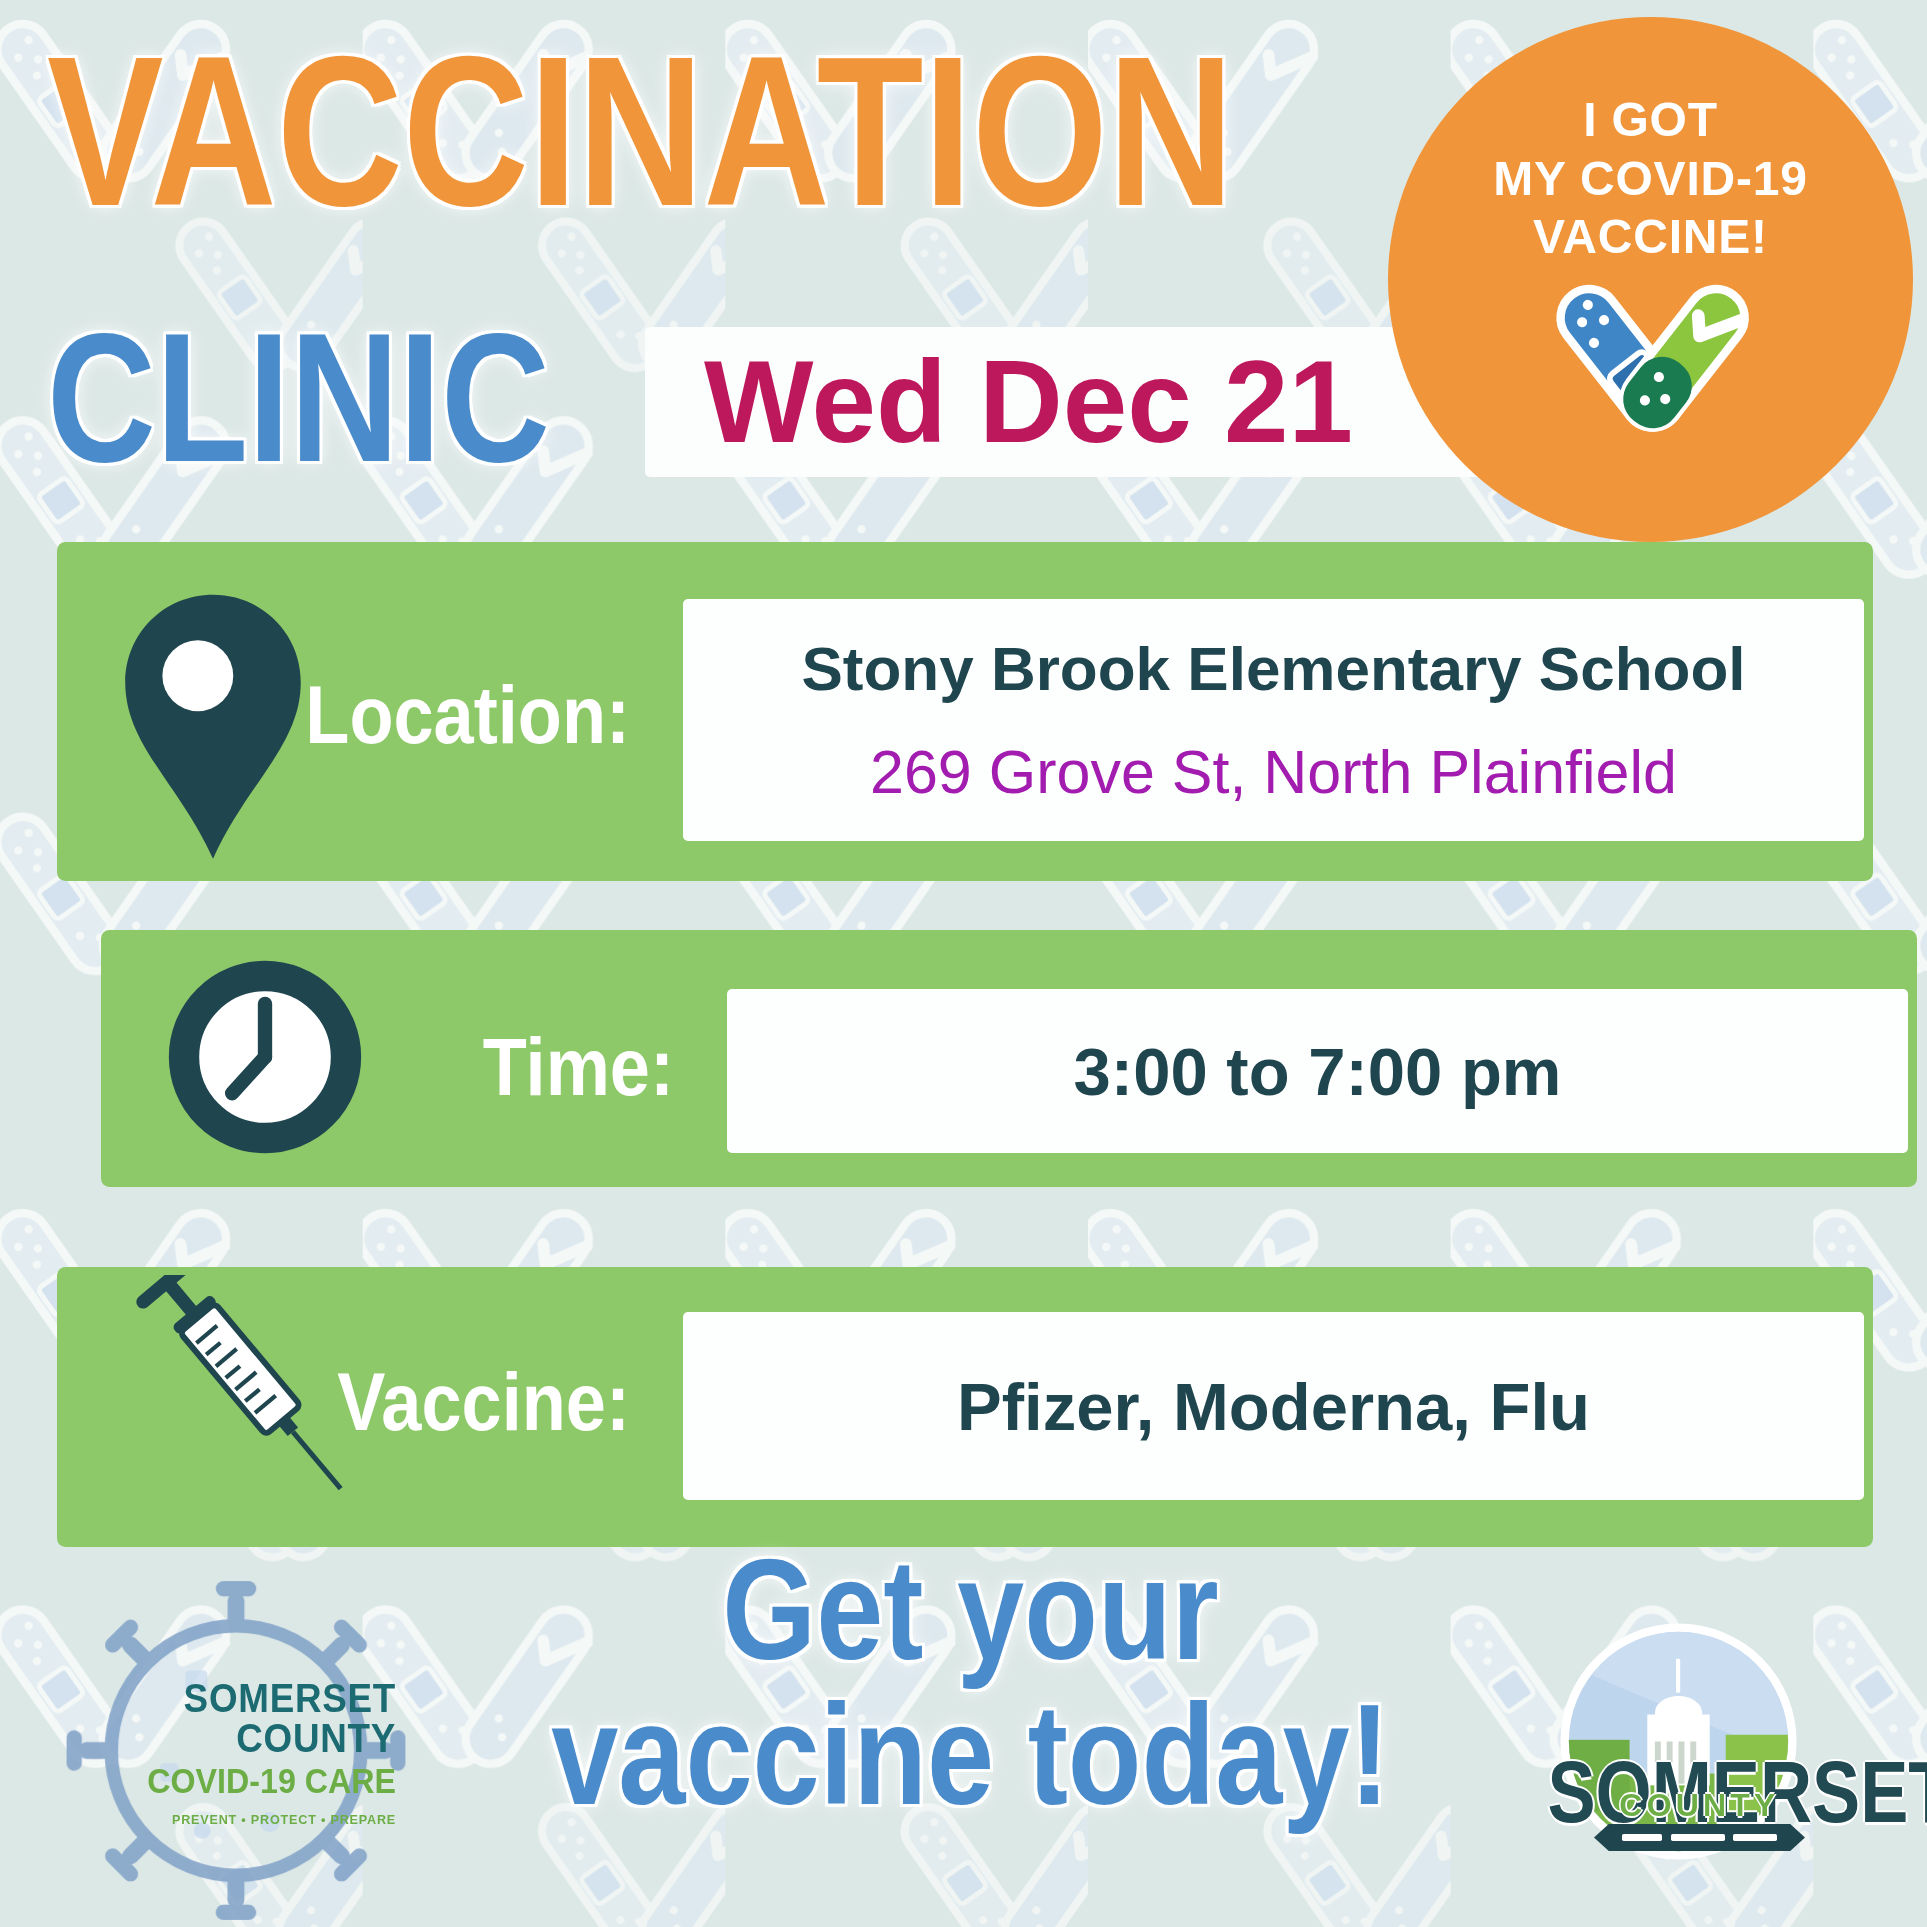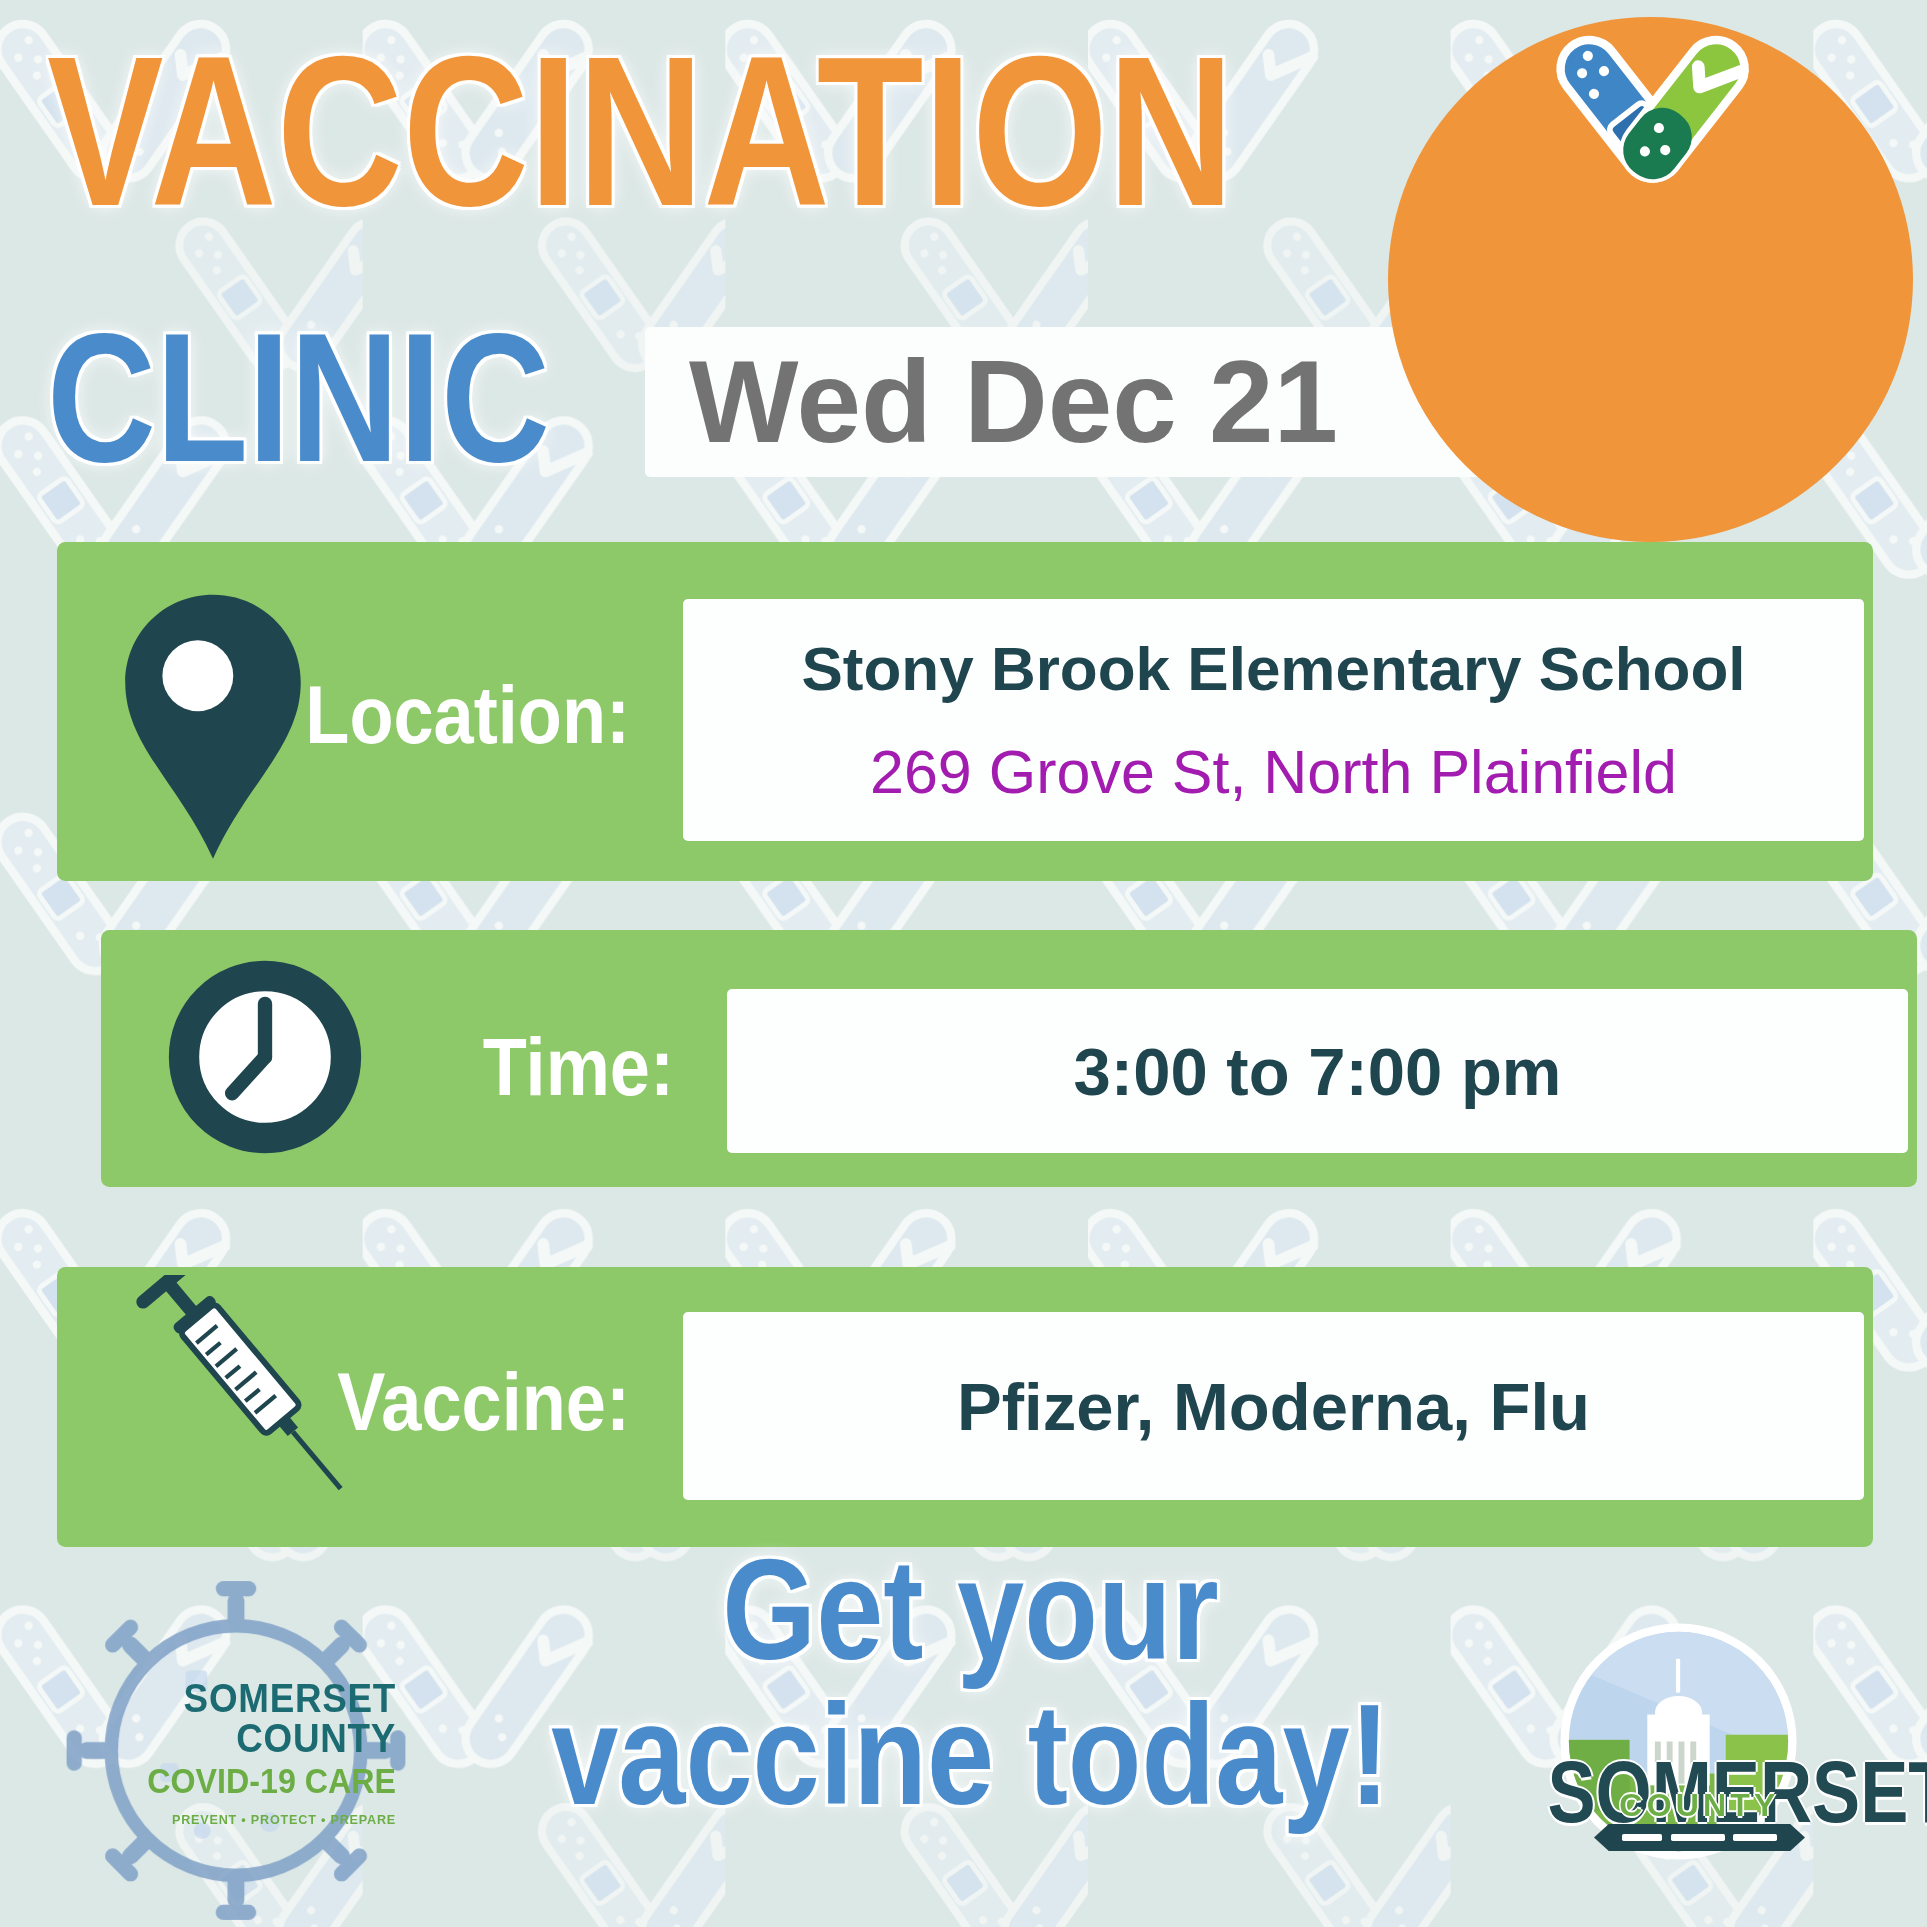--- a/index.html
+++ b/index.html
@@ -19,21 +19,21 @@
     font-size:184px;font-weight:bold;color:#4a8ccb;line-height:1;
     transform:scaleX(0.82);transform-origin:left top;white-space:nowrap;
   }
   .halo{text-shadow:0 3.4px 0 #fff,0 -3.4px 0 #fff,3.4px 0 0 #fff,-3.4px 0 0 #fff,
     3.4px 3.4px 0 #fff,-3.4px -3.4px 0 #fff,3.4px -3.4px 0 #fff,-3.4px 3.4px 0 #fff,0 0 20px rgba(255,255,255,.95);}
   .date-band{
     position:absolute;left:645px;top:327px;width:1096px;height:150px;z-index:1;
     background:#fcfdfd;border-radius:5px;display:flex;align-items:center;
   }
   .date-band span{
-    margin-left:44px;font-size:116px;font-weight:bold;color:#737373;white-space:nowrap;
+    margin-left:59px;font-size:116px;font-weight:bold;color:#be185d;white-space:nowrap;
   }
   .badge{
     position:absolute;left:1388px;top:17px;width:525px;height:525px;z-index:5;
     background:#f0953a;border-radius:50%;text-align:center;
   }
   .badge-text{
     padding-top:74px;font-size:48px;font-weight:bold;color:#ffffff;
     line-height:1.22;letter-spacing:0.8px;
   }
   .badge-icon{margin-top:11.8px;}
@@ -140,20 +140,25 @@
   </svg>
 
   <div class="title-main halo">VACCINATION</div>
   <div class="title-sub halo">CLINIC</div>
 
   <div class="date-band">
     <span>Wed Dec 21</span>
   </div>
 
   <div class="badge">
+    <div class="badge-text">
+      <div>I GOT</div>
+      <div>MY COVID-19</div>
+      <div>VACCINE!</div>
+    </div>
     <svg class="badge-icon" width="211" height="169" viewBox="0 0 250 200">
       <g transform="translate(90,95) rotate(-38)">
         <rect x="-34" y="-95" width="68" height="190" rx="34" fill="#3f86c6" stroke="#ffffff" stroke-width="10"></rect>
         <circle cx="-10" cy="-62" r="6" fill="#ffffff"></circle>
           <circle cx="12" cy="-48" r="6" fill="#ffffff"></circle>
         <circle cx="-14" cy="-34" r="6" fill="#ffffff"></circle>
           <circle cx="8" cy="-74" r="6" fill="#ffffff"></circle>
         <rect x="-27" y="8" width="54" height="54" rx="8" fill="#2e6fae" stroke="#ffffff" stroke-width="7"></rect>
       </g>
       <g transform="translate(165,95) rotate(38)">

